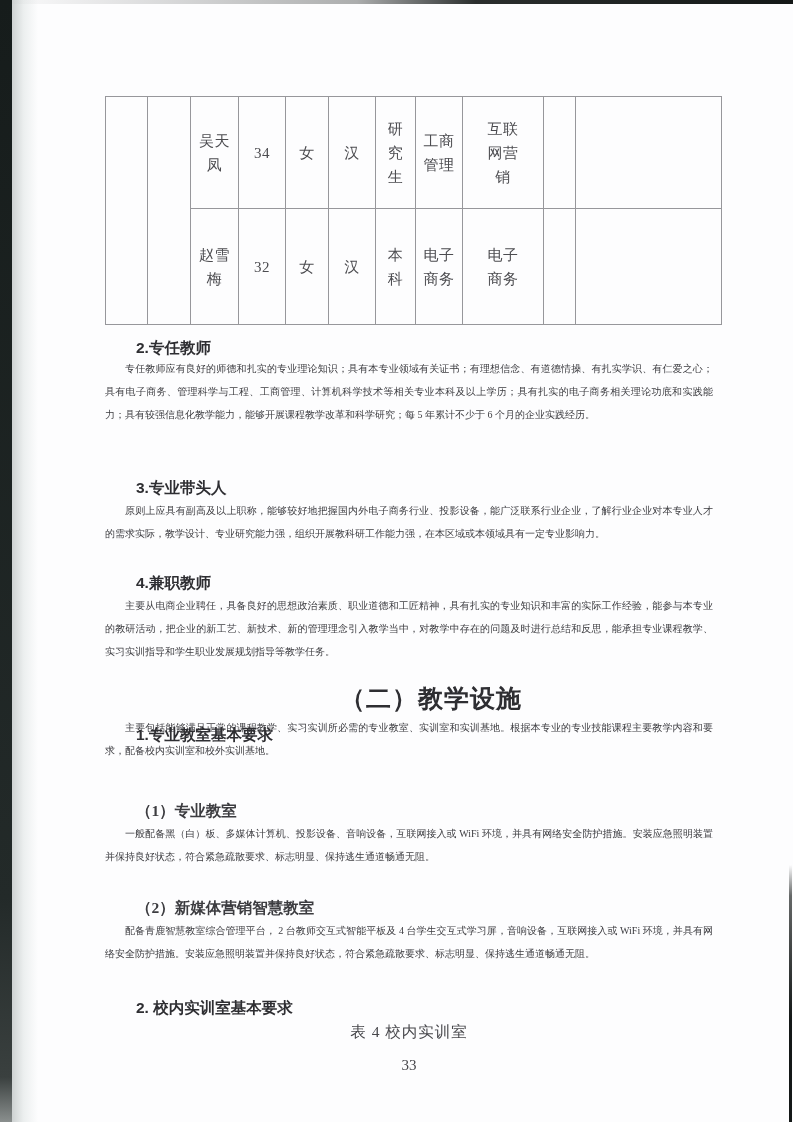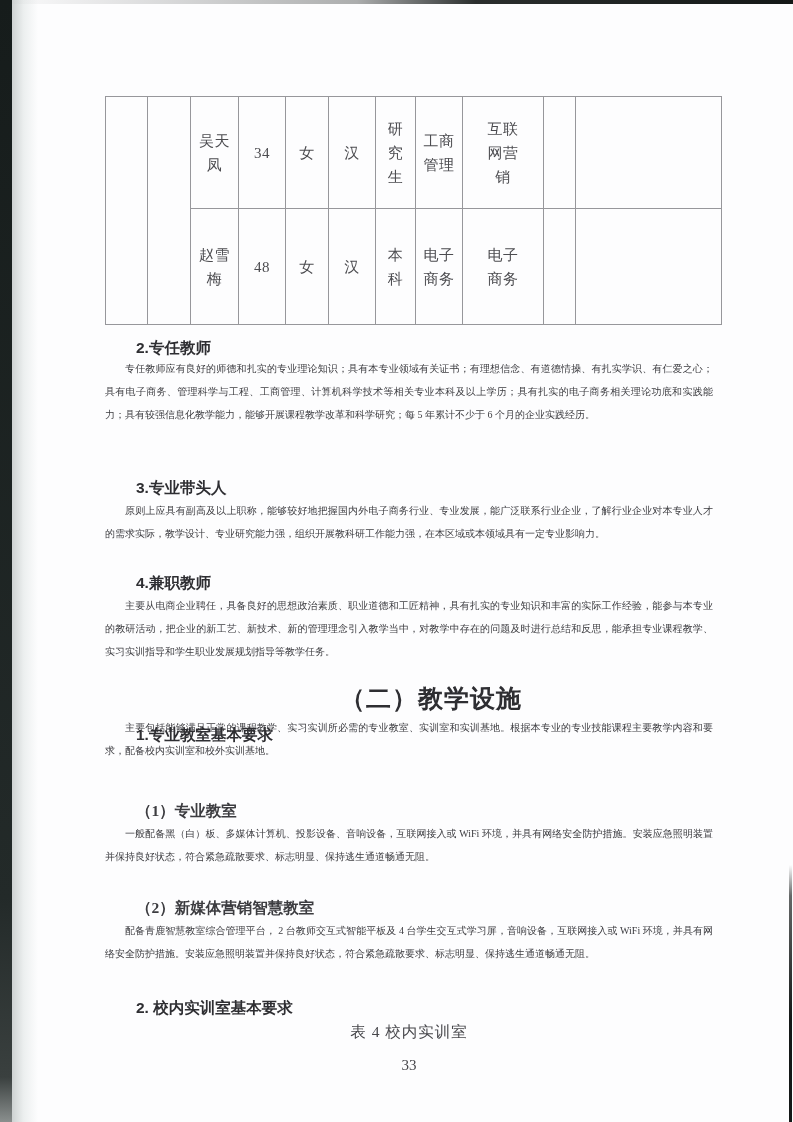--- a/index.html
+++ b/index.html
@@ -83,37 +83,37 @@
     <td>女</td>
     <td>汉</td>
     <td class="c-degree">研究生</td>
     <td class="c-major">工商管理</td>
     <td class="c-course">互联网营销</td>
     <td></td>
     <td></td>
   </tr>
   <tr class="r2">
     <td class="c-name">赵雪梅</td>
-    <td>48</td>
+    <td>32</td>
     <td>女</td>
     <td>汉</td>
     <td class="c-degree">本科</td>
     <td class="c-major">电子商务</td>
     <td class="c-course">电子商务</td>
     <td></td>
     <td></td>
   </tr>
 </tbody>
   </table>
 
 <div class="blk h-bold" style="top:337px">2.专任教师</div>
 <p class="blk body-p" style="top:357px">专任教师应有良好的师德和扎实的专业理论知识；具有本专业领域有关证书；有理想信念、有道德情操、有扎实学识、有仁爱之心；具有电子商务、管理科学与工程、工商管理、计算机科学技术等相关专业本科及以上学历；具有扎实的电子商务相关理论功底和实践能力；具有较强信息化教学能力，能够开展课程教学改革和科学研究；每 5 年累计不少于 6 个月的企业实践经历。</p>
 
 <div class="blk h-bold" style="top:477px">3.专业带头人</div>
-<p class="blk body-p" style="top:499px">原则上应具有副高及以上职称，能够较好地把握国内外电子商务行业、专业发展，能广泛联系行业企业，了解行业企业对本专业人才的需求实际，教学设计、专业研究能力强，组织开展教科研工作能力强，在本区域或本领域具有一定专业影响力。</p>
+<p class="blk body-p" style="top:499px">原则上应具有副高及以上职称，能够较好地把握国内外电子商务行业、投影设备，能广泛联系行业企业，了解行业企业对本专业人才的需求实际，教学设计、专业研究能力强，组织开展教科研工作能力强，在本区域或本领域具有一定专业影响力。</p>
 
 <div class="blk h-bold" style="top:572px">4.兼职教师</div>
 <p class="blk body-p" style="top:594px">主要从电商企业聘任，具备良好的思想政治素质、职业道德和工匠精神，具有扎实的专业知识和丰富的实际工作经验，能参与本专业的教研活动，把企业的新工艺、新技术、新的管理理念引入教学当中，对教学中存在的问题及时进行总结和反思，能承担专业课程教学、实习实训指导和学生职业发展规划指导等教学任务。</p>
 
 <div class="blk h-bold h-big" style="top:684px">（二）教学设施</div>
 <p class="blk body-p" style="top:716px">主要包括能够满足正常的课程教学、实习实训所必需的专业教室、实训室和实训基地。根据本专业的专业技能课程主要教学内容和要求，配备校内实训室和校外实训基地。</p>
 
 <div class="blk h-bold" style="top:724px">1.专业教室基本要求</div>
 
 <div class="blk sub-h" style="top:799px">（1）专业教室</div>

